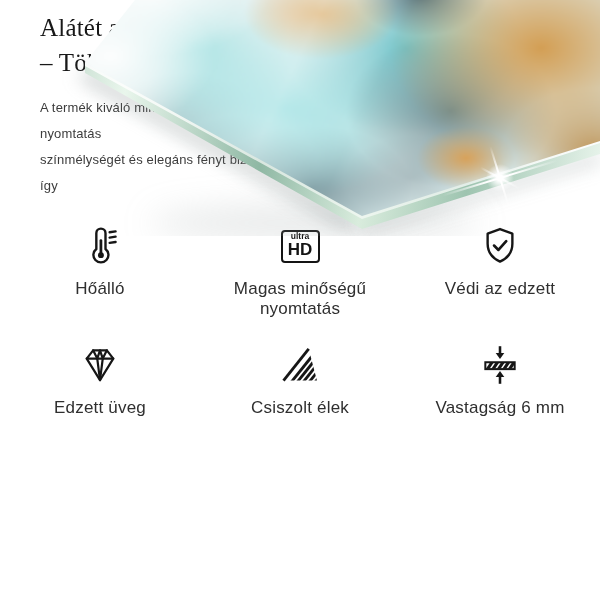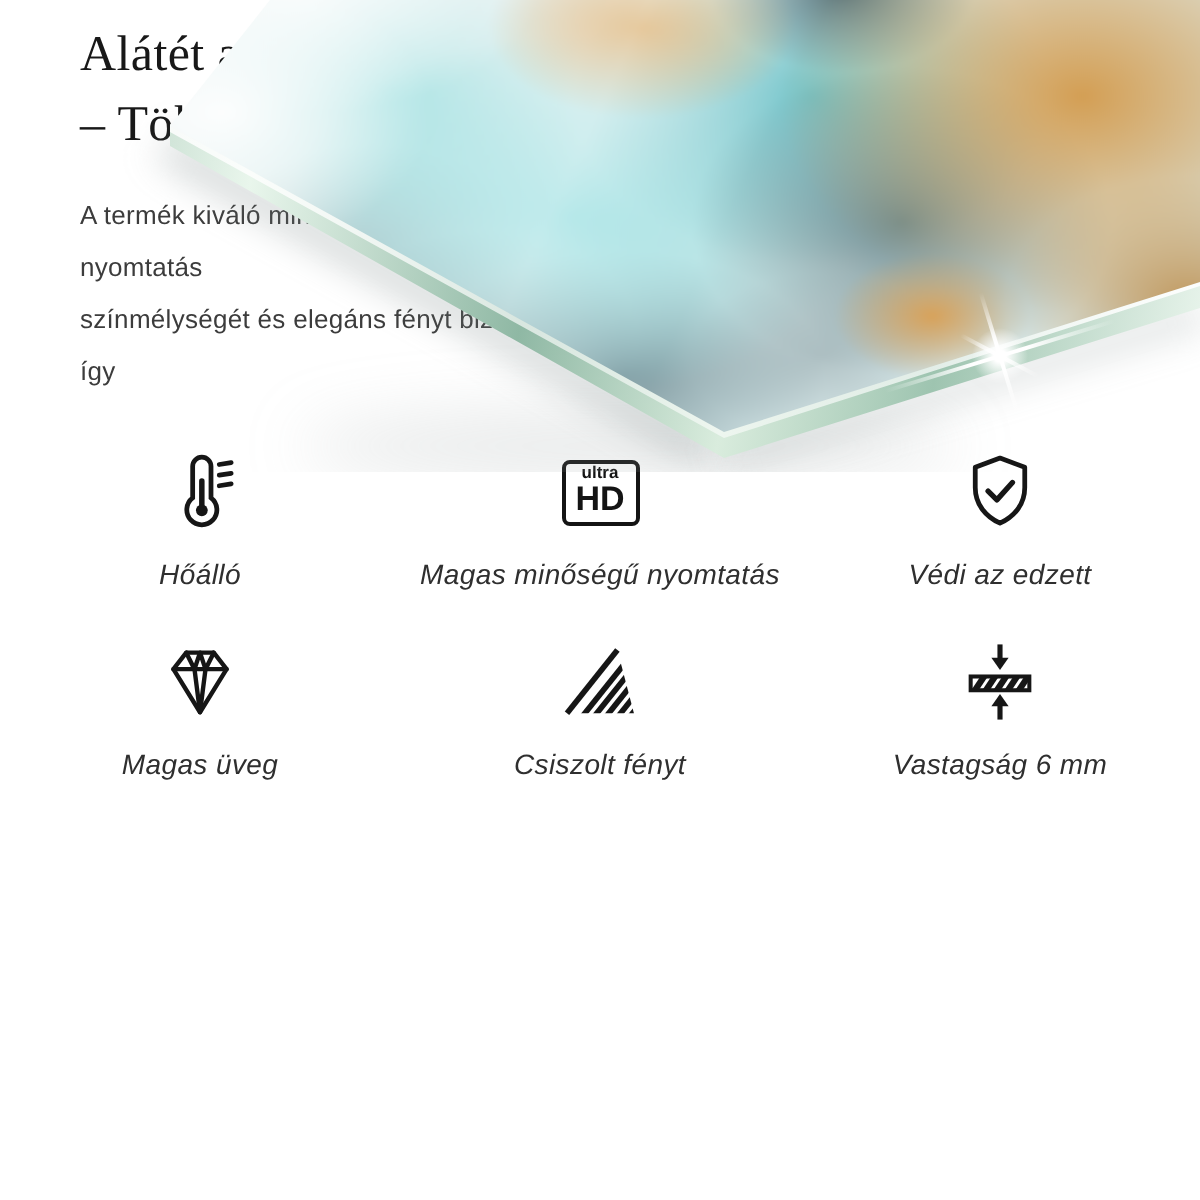--- a/index.html
+++ b/index.html
@@ -55,21 +55,21 @@
   .glow{width:28px;height:28px;margin:-14px 0 0 -14px;border-radius:50%;
     background:radial-gradient(circle,#fff 0 3px,rgba(255,255,255,.65) 7px,rgba(255,255,255,0) 14px);}
   
   .headline{margin:10px 40px 0 40px;font-family:"Liberation Serif",serif;font-weight:400;
     font-size:25px;line-height:35px;color:#181818;letter-spacing:.2px;}
   .description{margin:15px 40px 0 40px;font-size:13px;line-height:26px;color:#3c3c3c;letter-spacing:.15px;}
   
   .features{margin-top:25px;display:grid;grid-template-columns:repeat(3,1fr);row-gap:24px;justify-items:center;}
   .feature{display:flex;flex-direction:column;align-items:center;width:180px;}
   .feature .icon{height:44px;display:flex;align-items:center;justify-content:center;}
-  .feature .label{margin-top:11px;font-size:14px;color:#2f2f2f;letter-spacing:.2px;text-align:center;font-style:italic;}
+  .feature .label{margin-top:11px;font-size:17px;color:#2f2f2f;letter-spacing:.2px;text-align:center;}
   .hd-box{width:35px;height:29px;border:2.4px solid #141414;border-radius:4px;
     display:flex;flex-direction:column;align-items:center;justify-content:flex-start;line-height:1;}
   .hd-box .t1{font-size:8.5px;font-weight:700;color:#141414;}
   .hd-box .t2{font-size:17px;font-weight:800;color:#141414;margin-top:1px;}
   svg.ic{display:block;}
 </style>
 </head>
 <body>
 
 <div class="page">
@@ -139,42 +139,42 @@
 
     <div class="feature">
       <div class="icon">
         <svg class="ic" width="44" height="44" viewBox="0 0 48 48" fill="none" stroke="#161616" stroke-width="2.4" stroke-linecap="round" stroke-linejoin="round">
           <path d="M9.5 17 L16.5 8 H31.5 L38.5 17 L24 40.5 Z"></path>
           <path d="M9.5 17 H38.5"></path>
           <path d="M16.5 8 L21 17 L24 8 L27 17 L31.5 8"></path>
           <path d="M21 17 L24 40.5 L27 17"></path>
         </svg>
       </div>
-      <div class="label">Magas üveg</div>
+      <div class="label">Edzett üveg</div>
     </div>
 
     <div class="feature">
       <div class="icon">
         <svg class="ic" width="44" height="44" viewBox="0 0 48 48" fill="none" stroke="#161616" stroke-width="3.1" stroke-linecap="butt">
           <defs>
               <clipPath id="triClip">
                 <path d="M33.5 6.5 L42.5 41 H5.5 Z"></path>
               </clipPath>
             </defs>
           <line x1="6" y1="41" x2="33.5" y2="6.5"></line>
           <g clip-path="url(#triClip)">
             <line x1="11" y1="47" x2="39" y2="12"></line>
             <line x1="17.5" y1="47" x2="45.5" y2="12"></line>
             <line x1="24" y1="47" x2="52" y2="12"></line>
             <line x1="30.5" y1="47" x2="58.5" y2="12"></line>
             <line x1="37" y1="47" x2="65" y2="12"></line>
           </g>
         </svg>
       </div>
-      <div class="label">Csiszolt fényt</div>
+      <div class="label">Csiszolt élek</div>
     </div>
 
     <div class="feature">
       <div class="icon">
         <svg class="ic" width="44" height="44" viewBox="0 0 48 48" fill="none" stroke="#161616" stroke-linecap="butt">
           <defs>
               <clipPath id="barClip">
                 <rect x="8.5" y="21.5" width="31" height="6.5"></rect>
               </clipPath>
             </defs>

